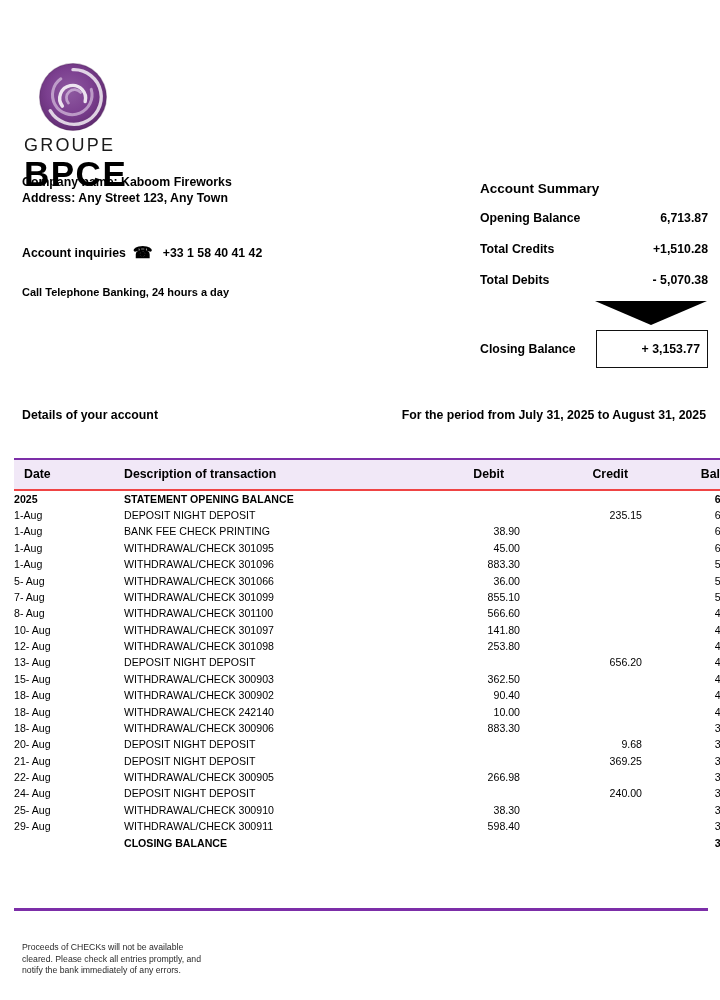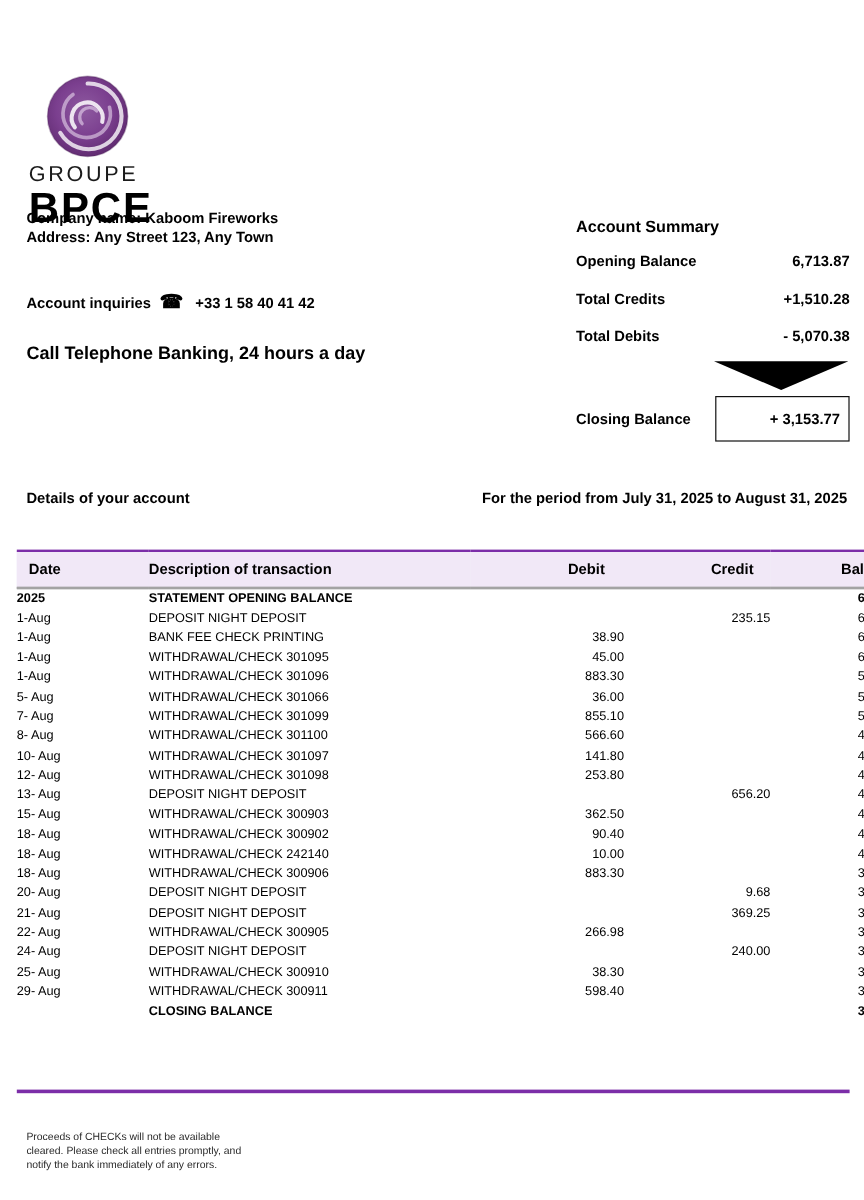--- a/index.html
+++ b/index.html
@@ -91,21 +91,21 @@
   }
   .phone-glyph {
     font-size: 16px;
     margin: 0 10px 0 7px;
     line-height: 1;
   }
   .telephone-banking {
     position: absolute;
     left: 22px;
     top: 286px;
-    font-size: 15px;
+    font-size: 11px;
     font-weight: bold;
   }
 
   
   .summary {
     position: absolute;
     left: 480px;
     top: 181px;
     width: 228px;
   }
@@ -200,21 +200,21 @@
     table-layout: fixed;
   }
   table.ledger thead tr {
     background: #f1e8f7;
   }
   table.ledger thead th {
     font-size: 12.3px;
     font-weight: bold;
     padding: 7px 0 8px 0;
     border-top: 2.5px solid #7c2ea8;
-    border-bottom: 2px solid #a3a3a3;
+    border-bottom: 2px solid #ef4444;
     text-align: left;
     background: #f1e8f7;
     margin-top: 27px;
   }
   th.c-date   { width: 100px; padding-left: 10px !important; }
   th.c-desc   { width: 268px; }
   th.c-debit  { width: 112px; text-align: right !important; padding-right: 16px !important; }
   th.c-credit { width: 108px; text-align: right !important; padding-right: 14px !important; }
   th.c-bal    { width: 106px; text-align: right !important; padding-right: 8px !important; }
 

